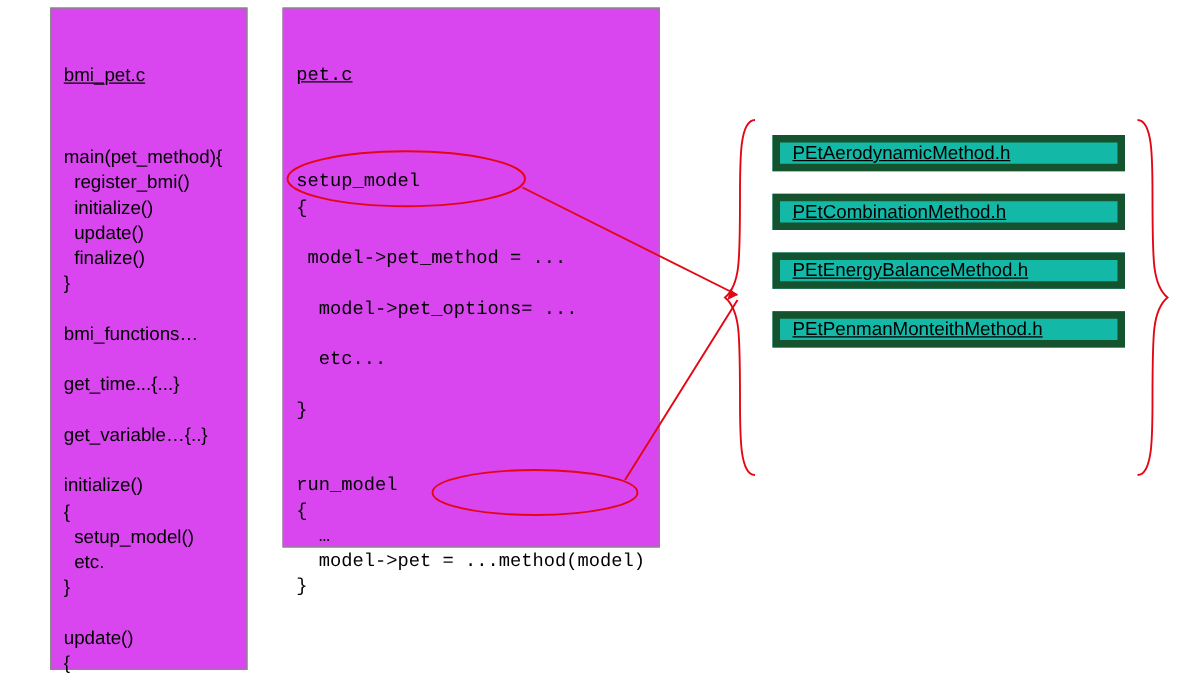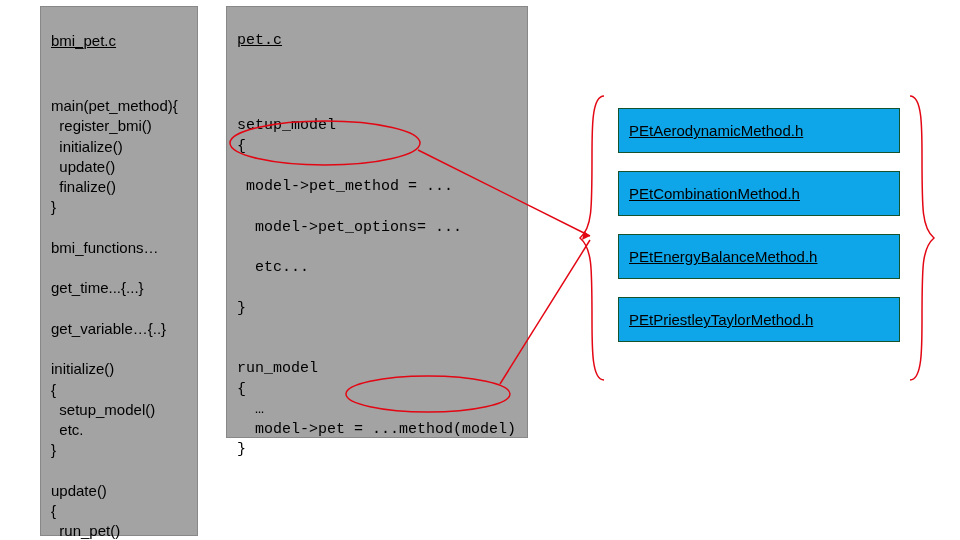--- a/index.html
+++ b/index.html
@@ -9,43 +9,43 @@
     height: 540px;
     background: #ffffff;
     font-family: Arial, Helvetica, sans-serif;
     font-size: 15px;
     color: #000;
     position: relative;
     overflow: hidden;
   }
   .codebox {
     position: absolute;
-    background: #a3a3a3;
+    background: #d946ef;
     border: 1px solid #888;
     box-sizing: border-box;
-    padding: 4px 10px;
+    padding: 24px 10px;
     white-space: pre;
     line-height: 1.35;
   }
   .codebox .title {
     text-decoration: underline;
     display: inline-block;
     margin-bottom: 4px;
   }
   .method-list {
     position: absolute;
     left: 618px;
     top: 108px;
     width: 282px;
   }
   .method-item {
-    background: #0ea5e9;
-    border: 1px solid #14532d;
+    background: #14b8a6;
+    border: 6px solid #14532d;
     box-sizing: border-box;
-    padding: 13px 10px;
+    padding: 0 10px;
     margin-bottom: 18px;
     text-decoration: underline;
   }
   svg.overlay {
     position: absolute;
     left: 0;
     top: 0;
     width: 960px;
     height: 540px;
     pointer-events: none;
@@ -104,21 +104,21 @@
 {
   …
   model-&gt;pet = ...method(model)
 }</span>
 </div>
 
 <div class="method-list">
   <div class="method-item">PEtAerodynamicMethod.h</div>
   <div class="method-item">PEtCombinationMethod.h</div>
   <div class="method-item">PEtEnergyBalanceMethod.h</div>
-  <div class="method-item">PEtPriestleyTaylorMethod.h</div>
+  <div class="method-item">PEtPenmanMonteithMethod.h</div>
 </div>
 
 <svg class="overlay" viewBox="0 0 960 540">
   <g fill="none" stroke="#e30613" stroke-width="1.5">
 
     <ellipse cx="325" cy="143" rx="95" ry="22"></ellipse>
 
     <ellipse cx="428" cy="394" rx="82" ry="18"></ellipse>
 
     <line x1="418" y1="150" x2="590" y2="236"></line>

